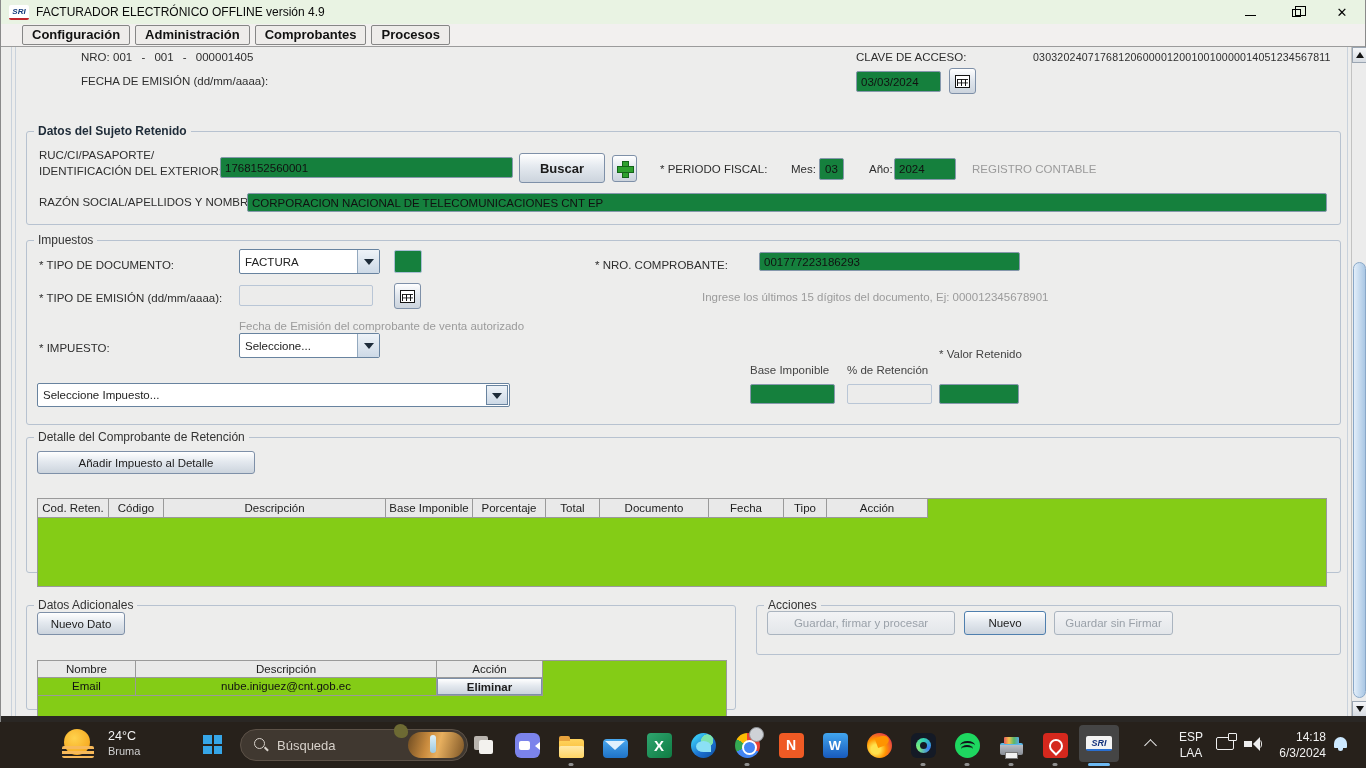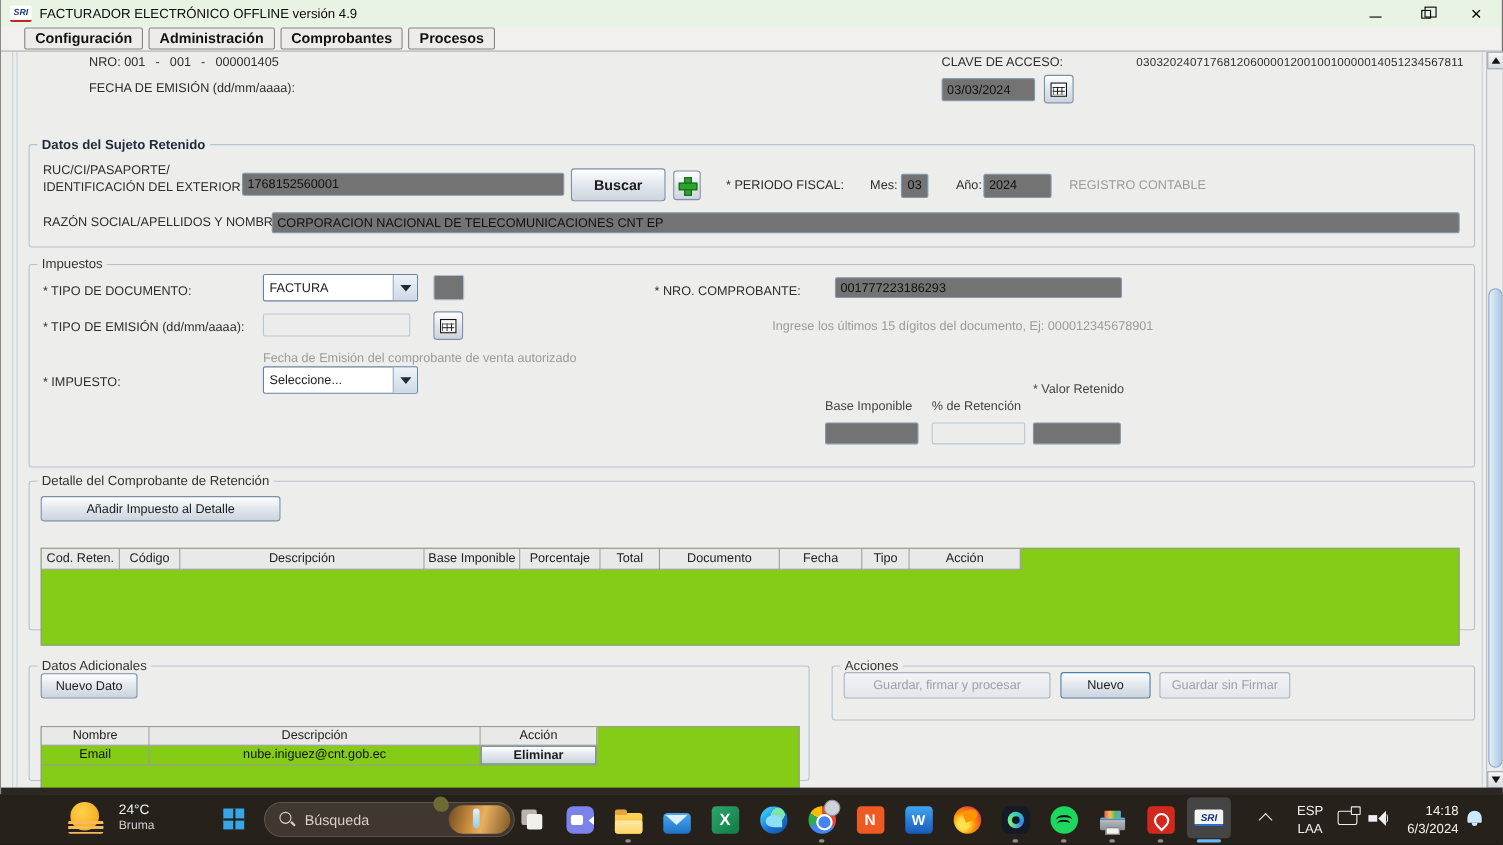--- a/index.html
+++ b/index.html
@@ -28,21 +28,21 @@
              border-bottom:1px solid #9b9b9b; display:flex; align-items:center; padding-left:21px; }
   .menu-btn { height:20px; line-height:18px; padding:0 9px; margin-right:5px; background:#eeecea;
               border:1px solid #868686; border-radius:2px; font-size:13px; font-weight:bold; color:#111; }
 
   .content { position:absolute; left:0; top:47px; width:1366px; height:669px; background:#ededec; }
   .vline { position:absolute; top:0; width:1px; height:669px; background:#c9d2dc; }
 
   
   .lbl { position:absolute; font-size:11.5px; color:#2e2e2e; white-space:nowrap; }
   .hint { color:#9b9b9b; }
-  .tf { position:absolute; background:#737373; border:1px solid #8698ac; border-radius:2px;
+  .tf { position:absolute; background:#15803d; border:1px solid #8698ac; border-radius:2px;
         font:11.5px "Liberation Sans",sans-serif; color:#111; padding:0 4px; outline:none; }
   .tf.disabled { background:#ececeb; border-color:#b9c6d6; }
   .nbtn { position:absolute; background:linear-gradient(#ffffff,#e4e9ef 45%,#ccd4dd);
           border:1px solid #7e90a8; border-radius:3px; font:11.5px "Liberation Sans",sans-serif;
           color:#1c1c1c; cursor:default; }
   .nbtn.disabled { background:linear-gradient(#f2f3f5,#e3e6ea); border-color:#aab4bf; color:#9aa1a9; }
   .combo { position:absolute; border:1px solid #68839f; border-radius:2px; background:#fff;
            display:flex; align-items:stretch; overflow:hidden; }
   .combo .ctxt { flex:1; font-size:11.5px; color:#222; padding:0 5px; display:flex; align-items:center;
                  white-space:nowrap; overflow:hidden; }
@@ -250,20 +250,24 @@
         <span class="lbl hint" style="left:675px;top:50px">Ingrese los últimos 15 dígitos del documento, Ej: 000012345678901</span>
         <span class="lbl hint" style="left:212px;top:79px">Fecha de Emisión del comprobante de venta autorizado</span>
         <span class="lbl" style="left:12px;top:101px">* IMPUESTO:</span>
         <div class="combo" style="left:212px;top:92px;width:141px;height:25px">
           <span class="ctxt">Seleccione...</span>
           <span class="carrow"></span>
         </div>
         <span class="lbl" style="left:723px;top:123px;color:#444">Base Imponible</span>
         <span class="lbl" style="left:820px;top:123px;color:#444">% de Retención</span>
         <span class="lbl" style="left:912px;top:107px;color:#444">* Valor Retenido</span>
+        <div class="combo" style="left:10px;top:142px;width:473px;height:24px">
+          <span class="ctxt">Seleccione Impuesto...</span>
+          <span class="carrow" style="border:1px solid #68839f;margin:1px"></span>
+        </div>
         <input class="tf" style="left: 723px; top: 143px; width: 85px; height: 20px;">
         <input class="tf disabled" style="left: 820px; top: 143px; width: 85px; height: 20px;">
         <input class="tf" style="left: 912px; top: 143px; width: 80px; height: 20px;">
       </div>
 
       <div class="group" style="left:25px;top:390px;width:1315px;height:136px">
         <span class="gtitle">Detalle del Comprobante de Retención</span>
         <button class="nbtn" style="left:10px;top:13px;width:218px;height:23px">Añadir Impuesto al Detalle</button>
         <div class="tviewport" style="left:10px;top:44px;width:1290px;height:89px">
           <div class="thead" id="detalle-head">

